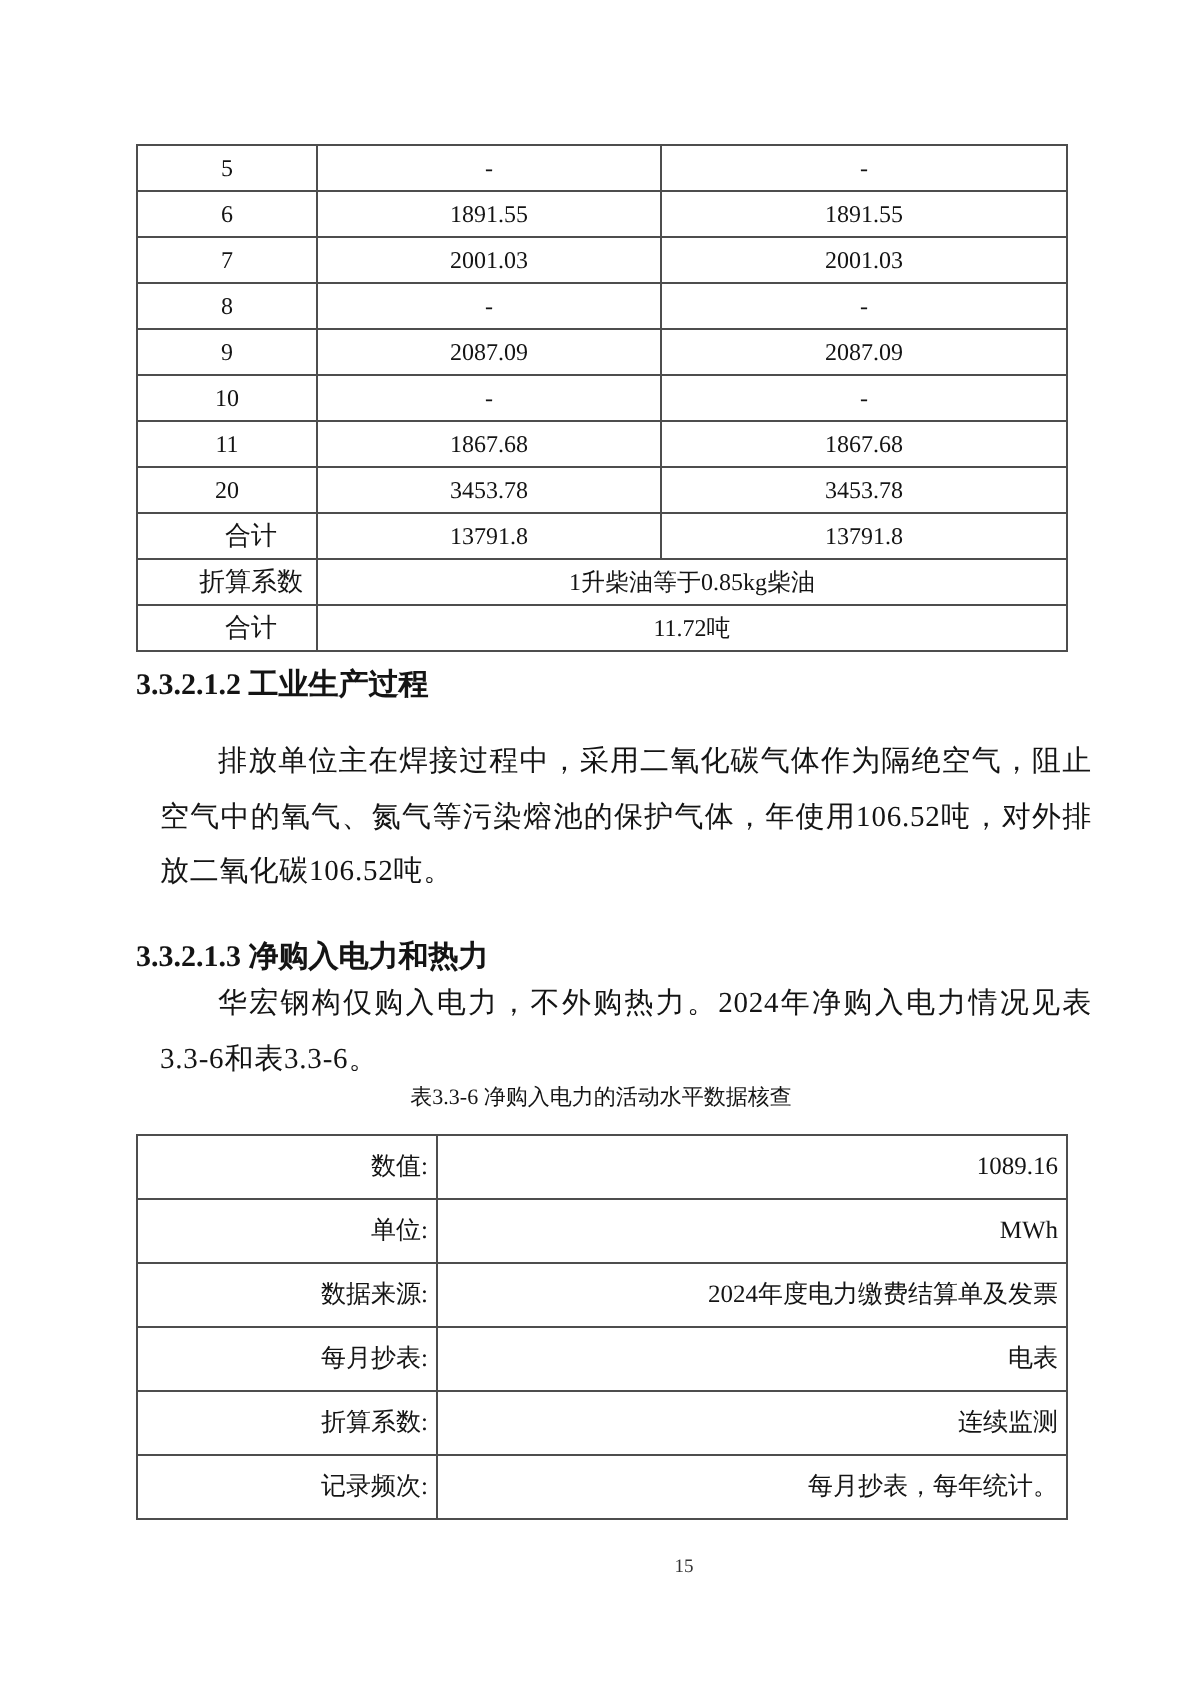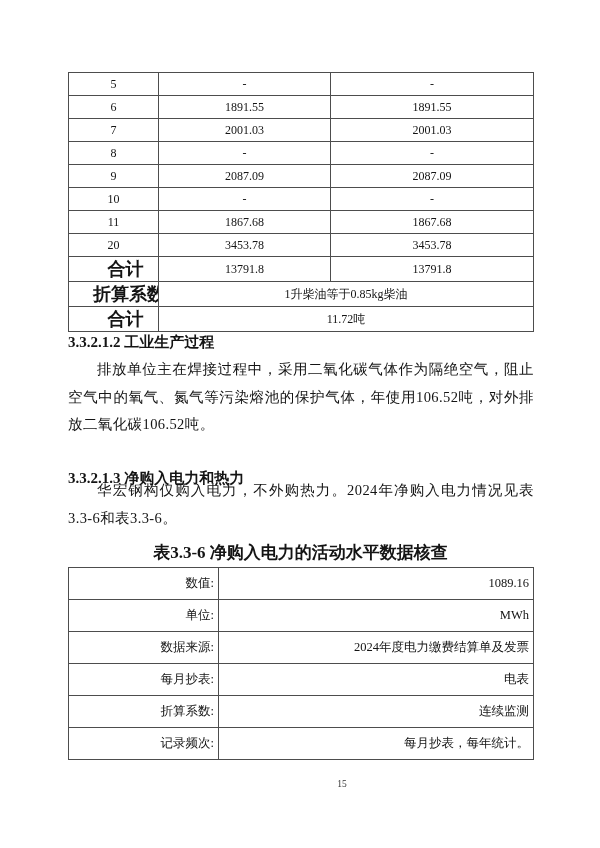--- a/index.html
+++ b/index.html
@@ -31,57 +31,57 @@
     border: 1px solid #4d4d4d;
     text-align: center;
     vertical-align: middle;
     font-size: 12px;
     height: 22px;
     padding: 0;
     overflow: hidden;
     white-space: nowrap;
   }
   .t1 td.bold {
-    font-weight: bold;
-    font-size: 18px;
+    font-weight: normal;
+    font-size: 13px;
     padding-left: 24px;
   }
   
   .sec-heading {
     position: absolute;
     left: 68px;
     width: 466px;
     margin: 0;
     font-size: 15px;
     font-weight: bold;
     white-space: nowrap;
   }
   #sec1 { top: 333px; }
   #sec2 { top: 469px; }
   .body-para {
     position: absolute;
     left: 68px;
     width: 466px;
-    margin: 0;
+    margin: 12px;
     font-size: 14.5px;
     line-height: 27.6px;
     text-align: justify;
     text-indent: 2em;
     letter-spacing: 0.4px;
   }
   #para1 { top: 356px; }
   #para2 { top: 477px; }
   .tbl-caption {
     position: absolute;
     left: 68px;
     top: 541px;
     width: 465px;
     text-align: center;
-    font-weight: bold;
-    font-size: 17px;
+    font-weight: normal;
+    font-size: 11px;
   }
   
   .t2 {
     left: 68px;
     top: 567px;
     width: 465px;
   }
   .t2 td {
     border: 1px solid #4d4d4d;
     text-align: right;

